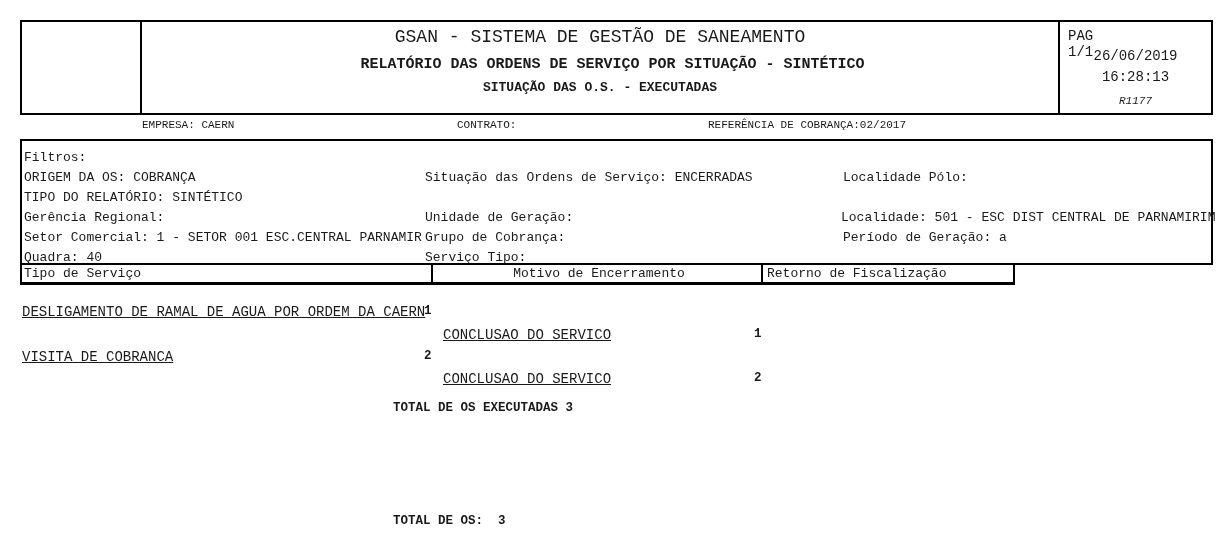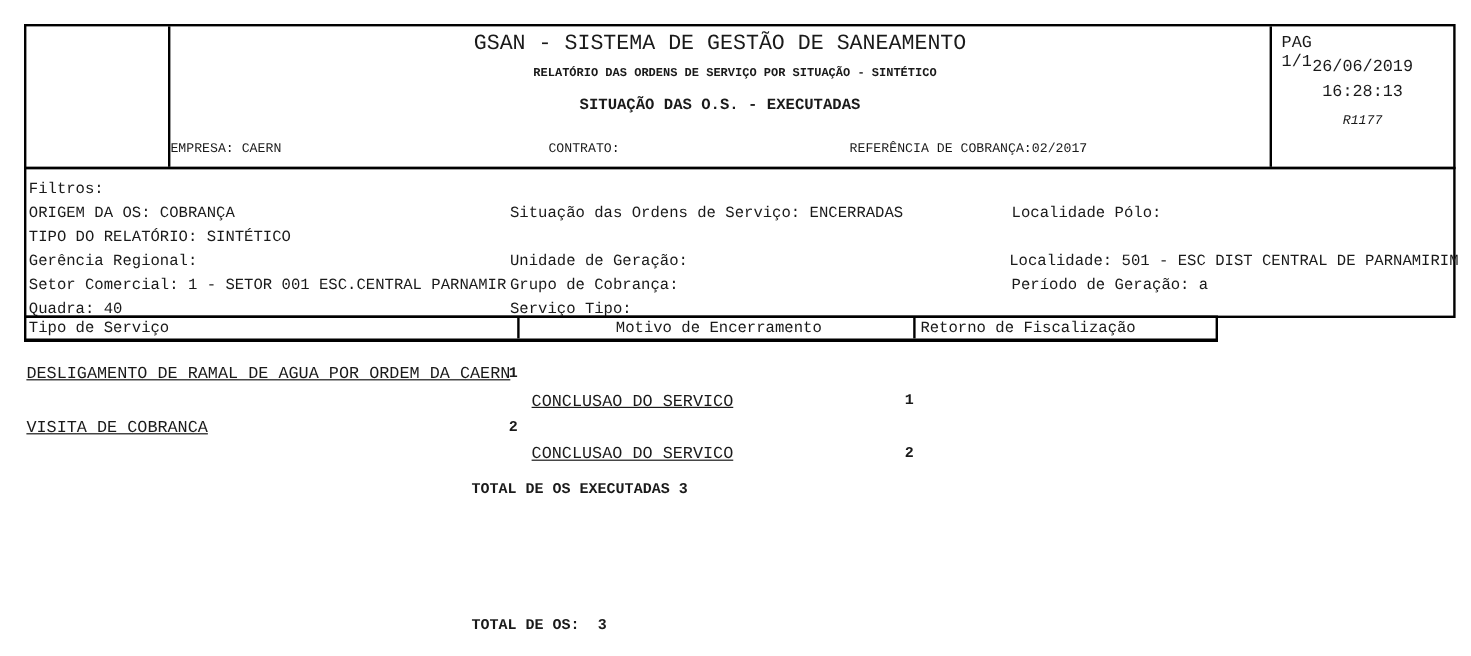--- a/index.html
+++ b/index.html
@@ -9,27 +9,27 @@
     background:#ffffff;
     color:#1a1a1a;
     font-family:"Liberation Mono","DejaVu Sans Mono",monospace;
     overflow:hidden;
   }
   .abs{position:absolute;white-space:pre;}
   *{box-sizing:border-box;}
 
   
   .header-box{
-    position:absolute;left:20px;top:20px;width:1193px;height:121px;
+    position:absolute;left:20px;top:20px;width:1193px;height:95px;
     border:2px solid #000;
   }
   .logo-cell{position:absolute;left:0;top:0;height:100%;width:120px;border-right:2px solid #000;}
   .title-area{position:absolute;left:120px;width:916px;top:0;height:100%;text-align:center;}
   .report-title{position:absolute;left:0;right:0;top:5px;font-size:18px;letter-spacing:0px;}
-  .report-subtitle{position:absolute;left:0;right:0;top:34px;font-size:10px;font-weight:bold;margin-left:25px;}
+  .report-subtitle{position:absolute;left:0;right:0;top:34px;font-size:15px;font-weight:bold;margin-left:25px;}
   .report-situation{position:absolute;left:0;right:0;top:58px;font-size:13px;font-weight:bold;}
   .company-line{font-size:11px;top:97px;}
   .page-cell{position:absolute;right:0;top:0;height:100%;width:153px;border-left:2px solid #000;font-size:14px;}
   .pag-line{position:absolute;left:0;right:0;top:6px;display:flex;justify-content:space-between;padding:0 36px 0 8px;flex-direction:column;}
   .pc-center{position:absolute;left:0;right:0;text-align:center;}
 
   
   .filters-box{
     position:absolute;left:20px;top:139px;width:1193px;height:126px;
     border:2px solid #000;

